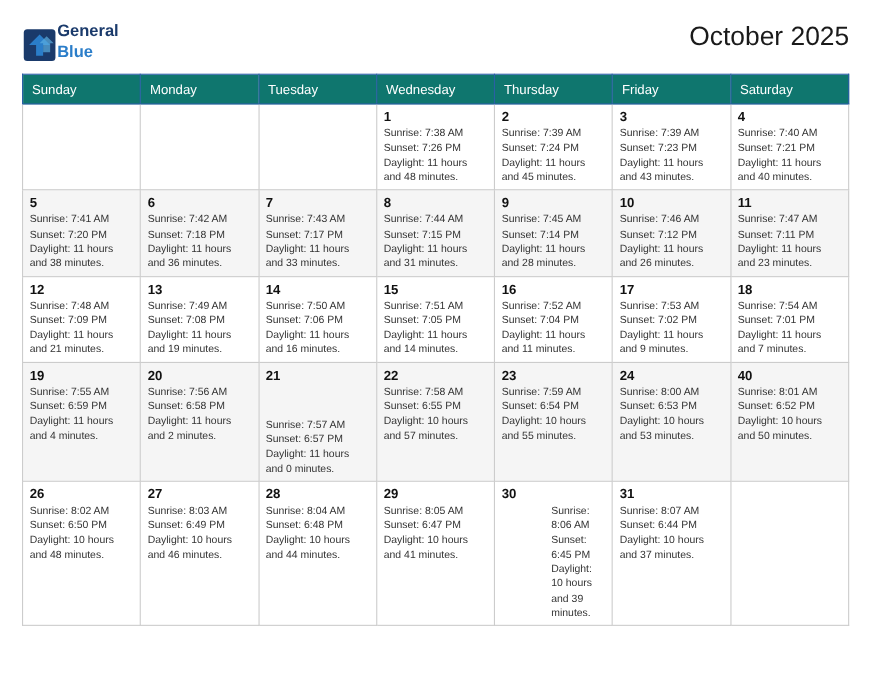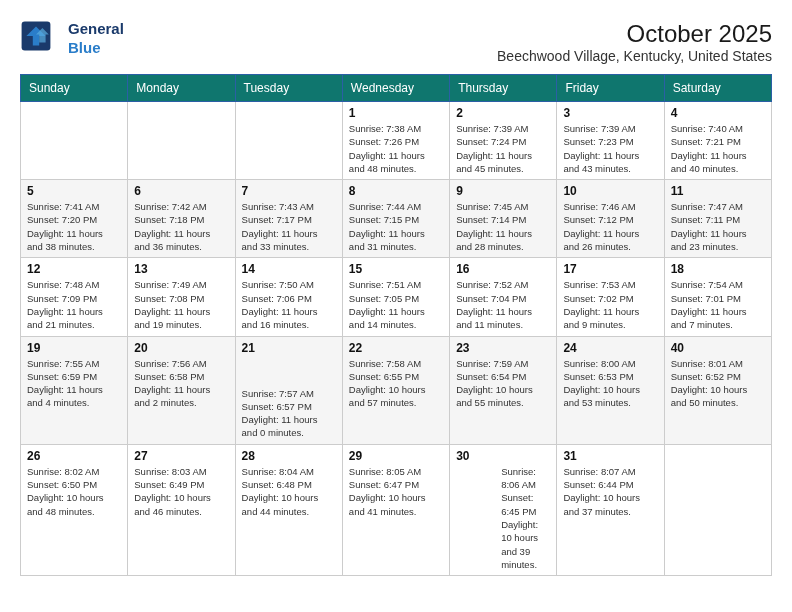--- a/index.html
+++ b/index.html
@@ -11,22 +11,22 @@
       padding: 20px;
     }
     .header-area {
       display: flex;
       justify-content: space-between;
       align-items: flex-start;
       margin-bottom: 10px;
     }
     .logo {
       display: flex;
-      align-items: flex-start;
-      gap: 16px;
+      align-items: flex-end;
+      gap: 0;
     }
     .logo-icon {
       width: 32px;
       height: 32px;
     }
     .title-area {
       text-align: right;
     }
     .month-title {
       font-size: 24px;
@@ -94,21 +94,20 @@
       <div style="display:flex; gap:0;">
         <span style="font-size:15px;font-weight:bold;color:#1a3a6b;">General</span>
       </div>
       <div>
         <span style="font-size:15px;font-weight:bold;color:#2a7dc9;">Blue</span>
       </div>
     </div>
   </div>
   <div class="title-area">
     <div class="month-title">October 2025</div>
-    <div class="location-title">Beechwood Village, Kentucky, United States</div>
   </div>
 </div>
 
 <table class="calendar">
   <thead>
     <tr>
     <th>Sunday</th>
         <th>Monday</th>
         <th>Tuesday</th>
         <th>Wednesday</th>

